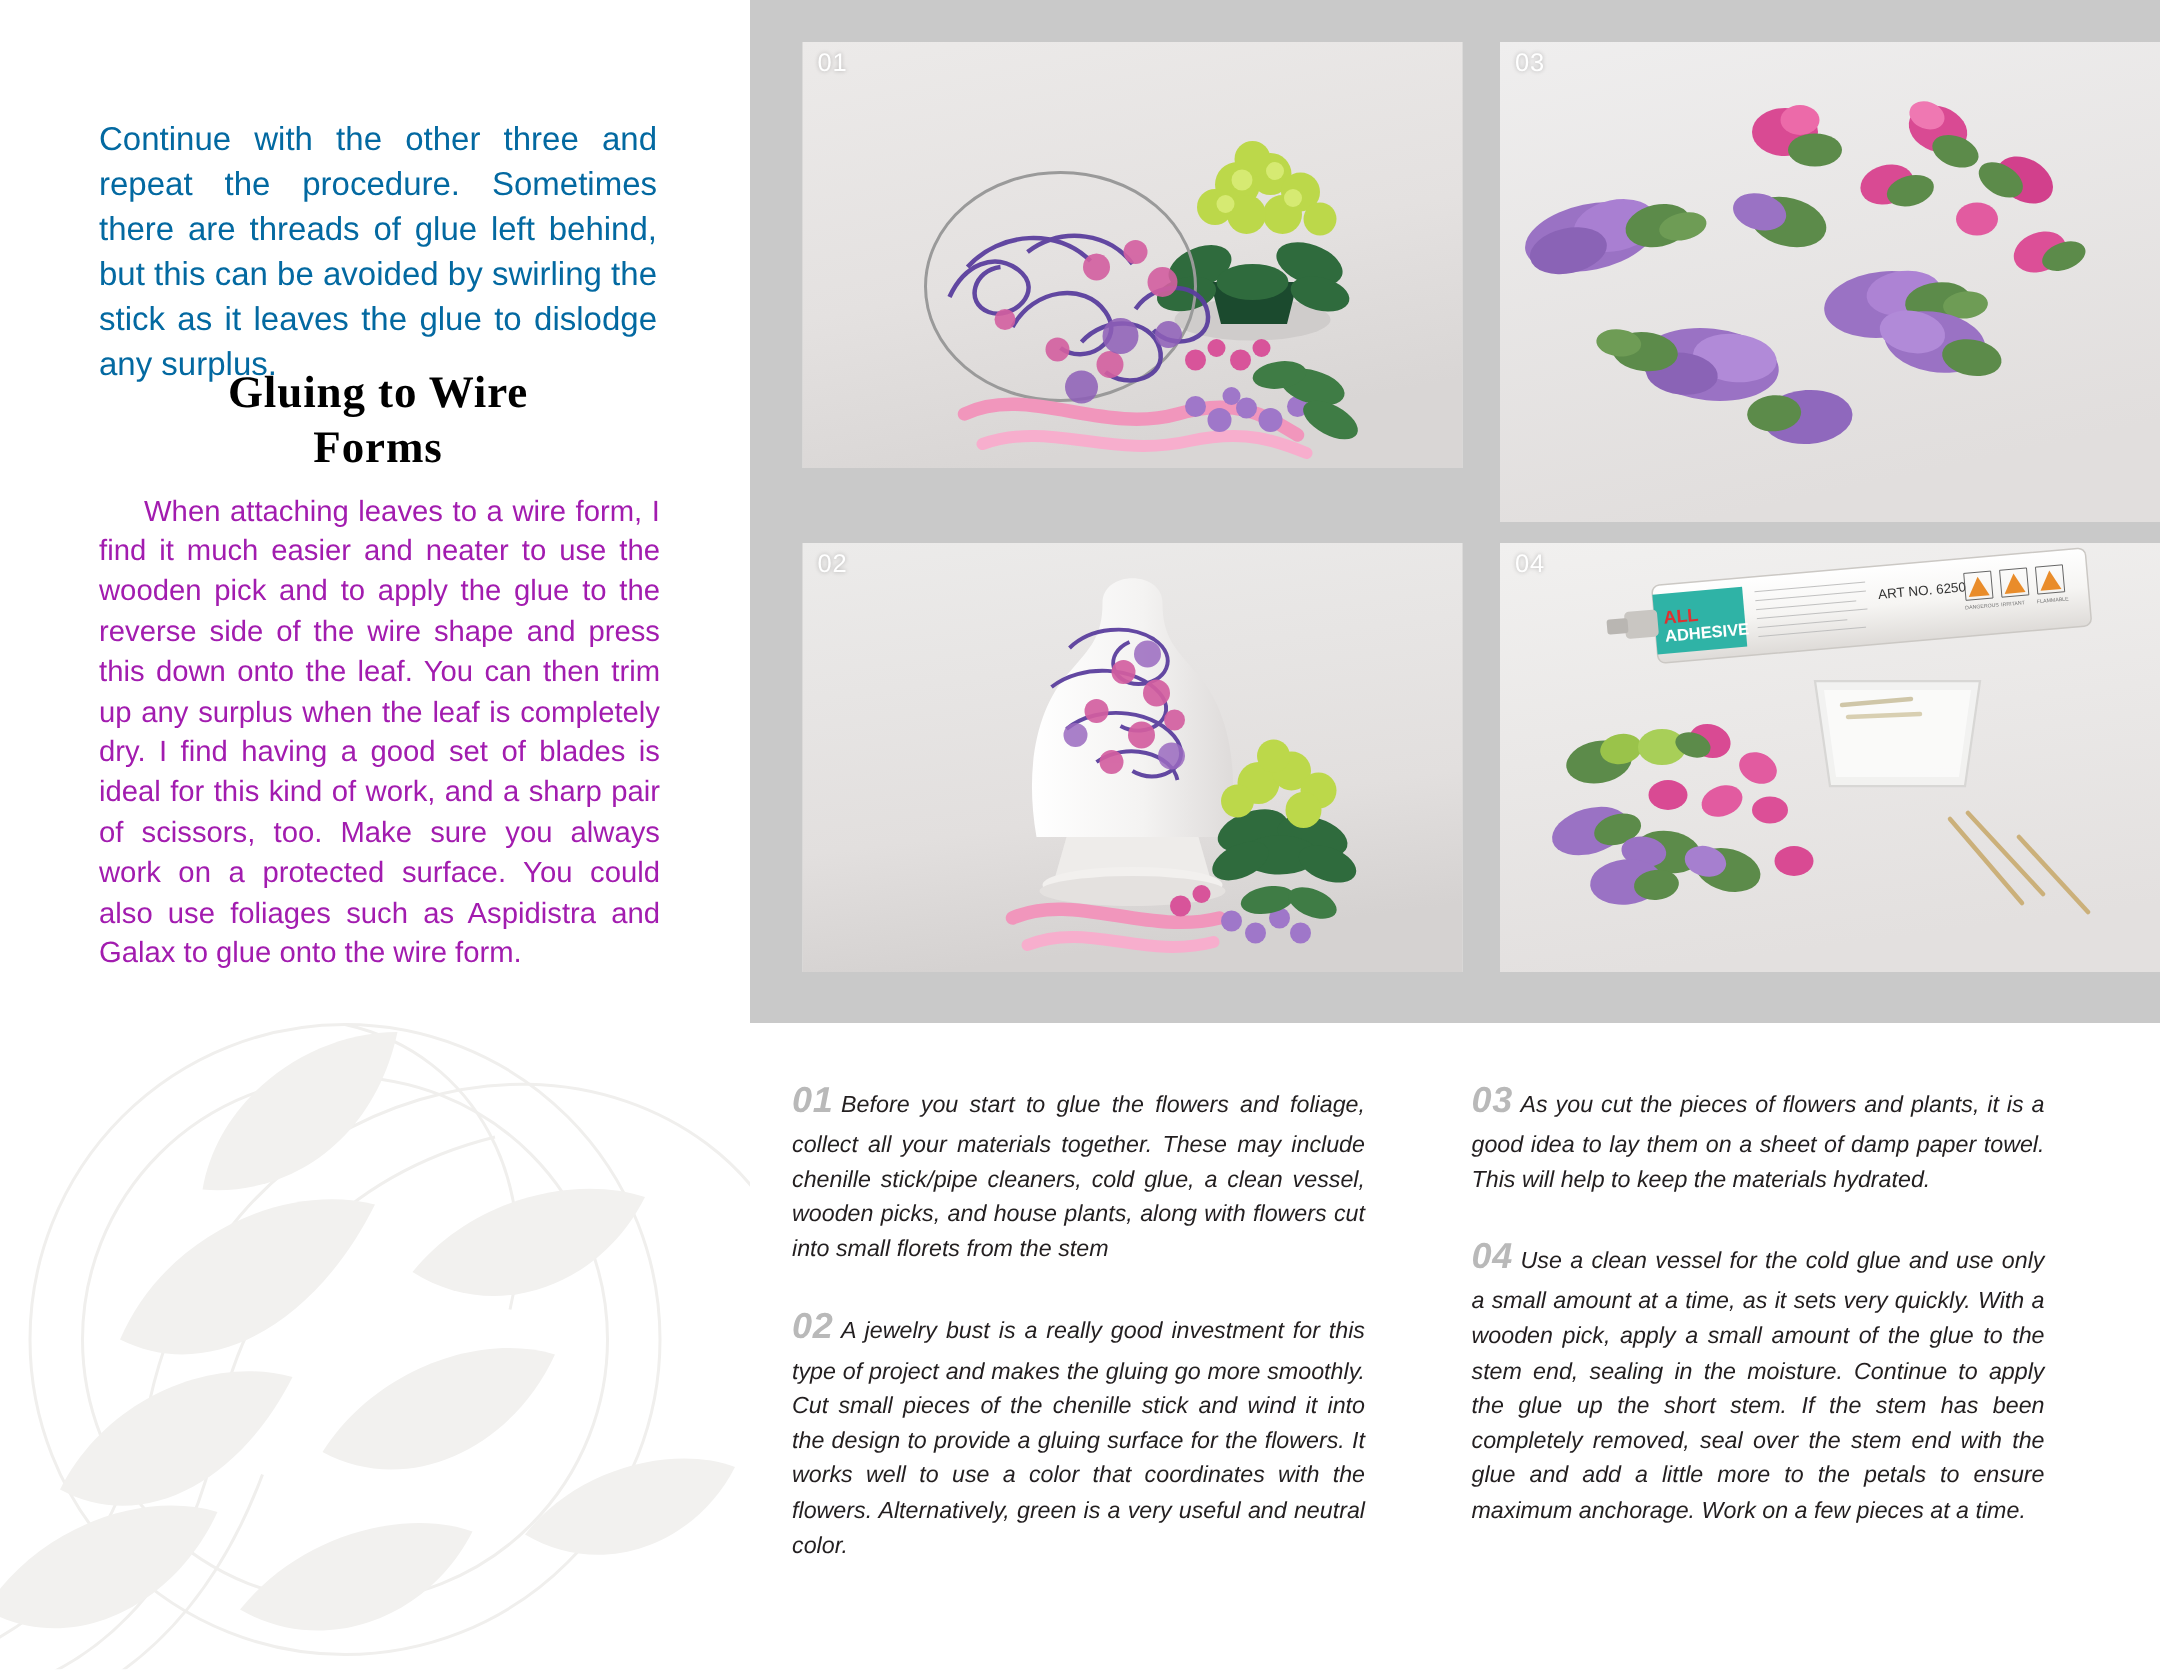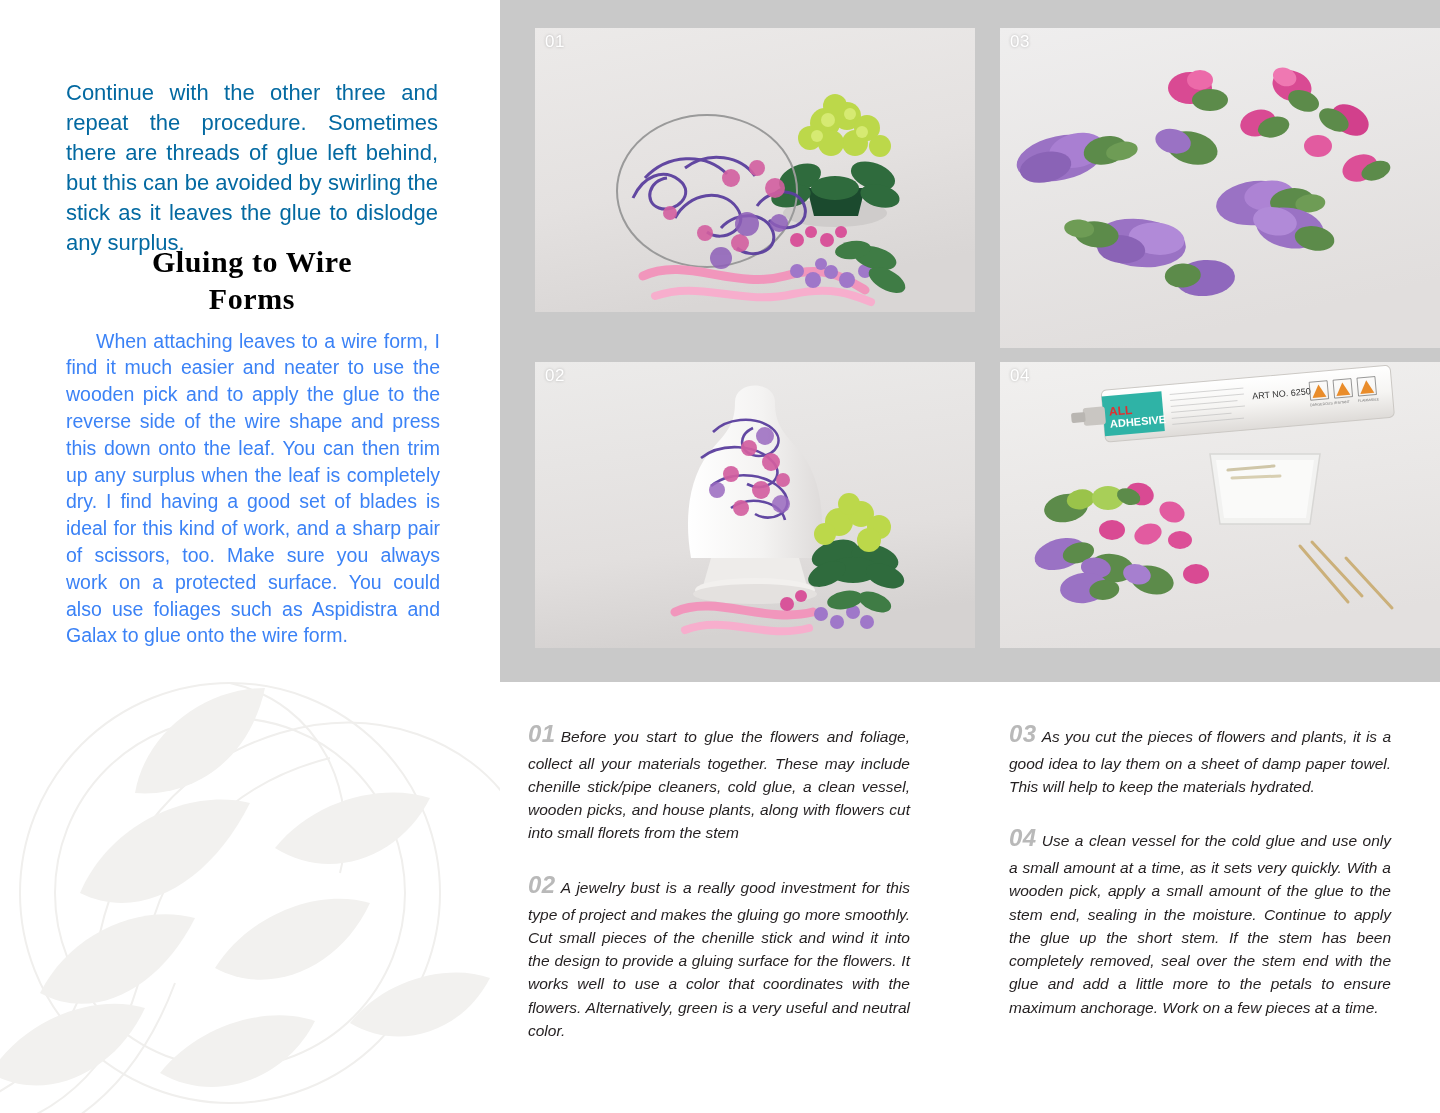--- a/index.html
+++ b/index.html
@@ -58,21 +58,21 @@
   }
   .section-title .big { font-size: 30px; }
   .body-text {
     position: absolute;
     left: 66px;
     top: 308px;
     width: 374px;
     font-size: 19.5px;
     line-height: 1.375;
     text-align: justify;
-    color: #3b82f6;
+    color: #a21caf;
   }
   .body-text .indent { display: inline-block; width: 30px; }
 
   
   .right-panel {
     position: absolute;
     left: 500px; top: 0;
     width: 940px;
     height: 968px;
     background: #ffffff;
@@ -112,21 +112,21 @@
     position: absolute;
     top: 700px;
     width: 382px;
     font-size: 15.5px;
     line-height: 1.5;
     text-align: justify;
     color: #231f20;
     font-style: italic;
   }
   #cap-left  { left: 28px; }
-  #cap-right { left: 509px; }
+  #cap-right { left: 481px; }
   .cap-block { margin-bottom: 22px; }
   .cap-num {
     font-size: 24px;
     font-weight: bold;
     color: #b9b9b9;
     letter-spacing: 0.5px;
     margin-right: 5px;
     vertical-align: baseline;
   }
 </style>

